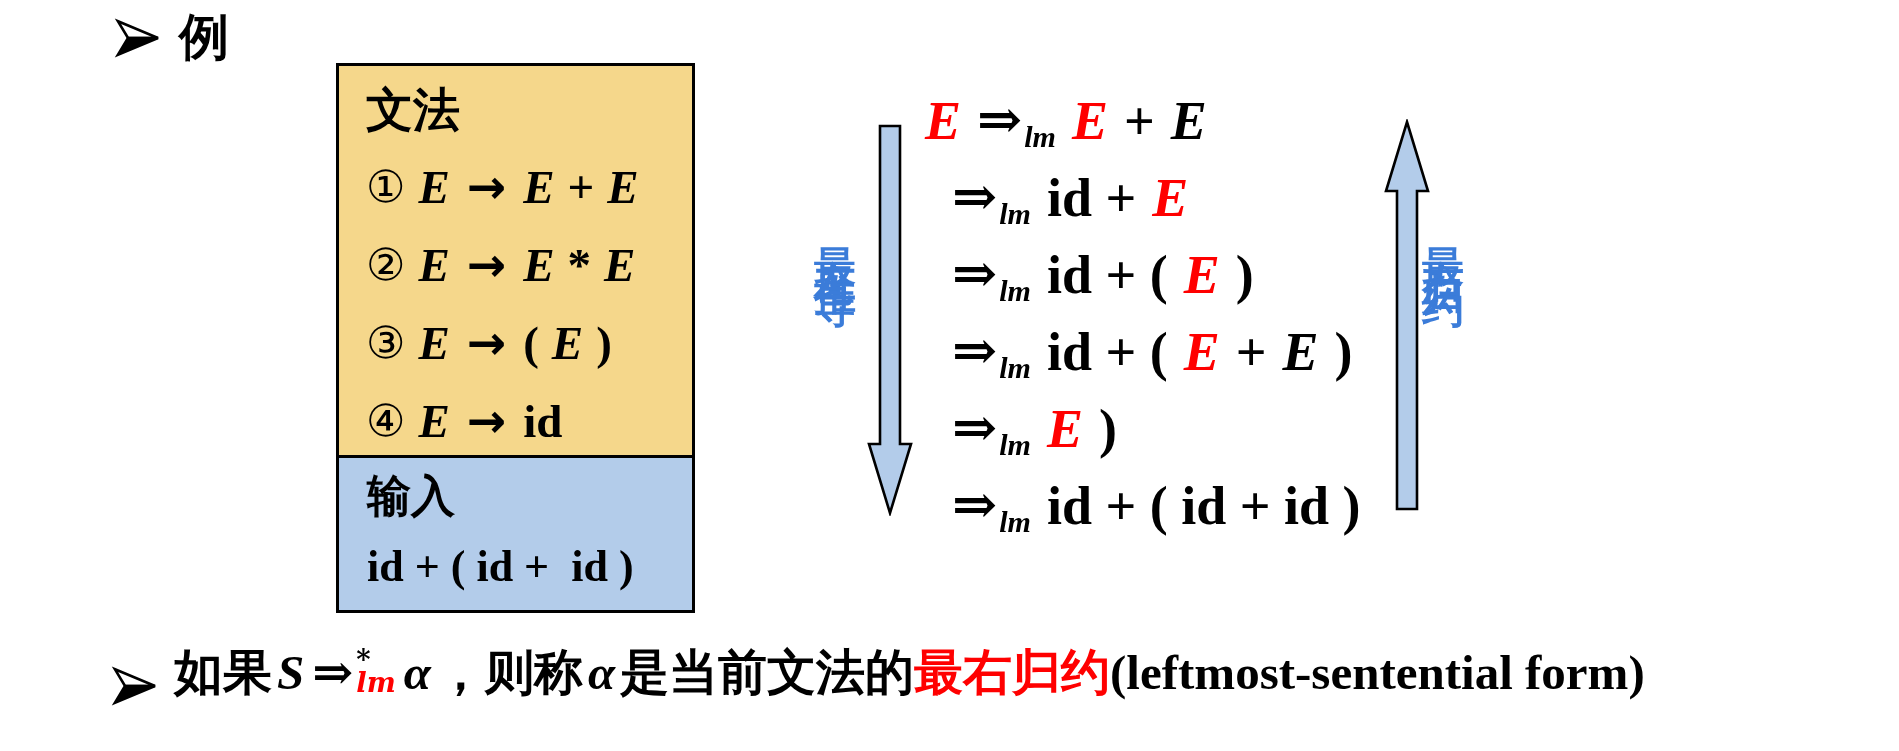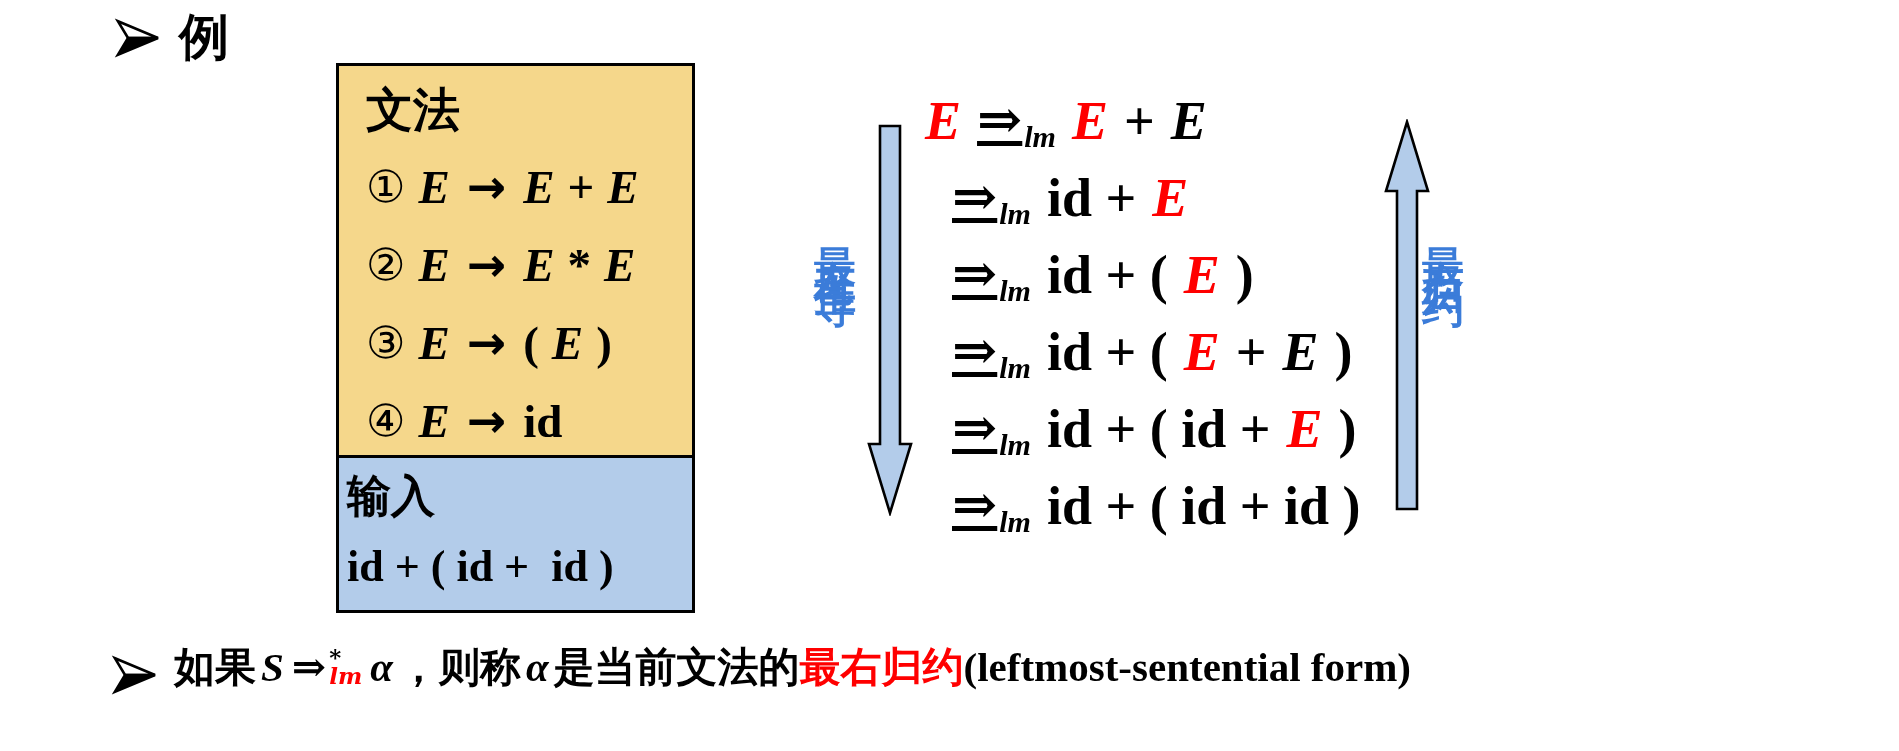--- a/index.html
+++ b/index.html
@@ -21,43 +21,43 @@
 
   
   .gram-box{position:absolute;left:336px;top:63px;width:359px;}
   .gram-yellow{background:var(--box-yellow);border:3px solid #000;height:395px;box-sizing:border-box;
                padding:6px 0 0 27px;}
   .gram-title{font-size:47px;line-height:76px;}
   .prod{font-size:47px;line-height:78px;display:flex;align-items:center;gap:13px;white-space:pre;}
   .num{font-family:"DejaVu Sans","Liberation Sans",sans-serif;font-weight:400;font-size:44px;}
   .sarrow{font-family:"DejaVu Sans","DejaVu Serif",sans-serif;font-weight:bold;margin:0 4px;}
   .gram-blue{background:var(--box-blue);border:3px solid #000;margin-top:-3px;height:158px;box-sizing:border-box;
-             padding:4px 0 0 8px;}
+             padding:4px 0 0 28px;}
   .input-title{font-size:44px;line-height:70px;}
   .input-str{font-weight:bold;font-size:44px;line-height:70px;white-space:pre;}
 
   
   .drow{position:absolute;left:925px;height:77px;display:flex;align-items:center;font-size:54px;white-space:pre;}
   .drow.indent{padding-left:27px;}
   .drow>*{margin-right:16px;}
   .drow>*:last-child{margin-right:0;}
-  .darrow{font-weight:bold;font-family:"DejaVu Serif","DejaVu Sans",serif;text-decoration:underline;}
+  .darrow{font-weight:bold;font-family:"DejaVu Serif","DejaVu Sans",serif;}
   .lmsub{font-size:30px;font-style:italic;font-weight:bold;vertical-align:-0.32em;margin-left:2px;
          font-family:"Liberation Serif",serif;}
 
   
   .flow-arrow{position:absolute;}
   .flow-arrow polygon{fill:var(--arrow-fill);stroke:#000;stroke-width:2.6;stroke-linejoin:miter;}
 
   
   .vlabel{position:absolute;writing-mode:vertical-rl;text-orientation:upright;color:var(--blue-text);
           font-weight:bold;font-size:42px;letter-spacing:13px;line-height:1;}
 
   
-  .conclusion{position:absolute;left:110px;top:640px;display:flex;align-items:flex-end;gap:14px;font-size:41px;}
+  .conclusion{position:absolute;left:110px;top:640px;display:flex;align-items:flex-end;gap:14px;font-size:49px;}
   .conclusion .marker{margin-top:14px;}
   #conclusion-segs{white-space:pre;}
   #conclusion-segs .var{margin:0 5px;}
   .bigarrow{font-weight:bold;font-family:"DejaVu Serif","DejaVu Sans",serif;display:inline-flex;
             align-items:center;margin:0 3px;}
   .supsub{display:inline-flex;flex-direction:column;line-height:0.85;font-size:0.56em;margin-left:3px;
           transform:translateY(-0.04em);}
   .supsub .sup{font-weight:bold;}
   .supsub .sub{font-weight:bold;font-style:italic;}
 </style>
@@ -95,21 +95,21 @@
   <svg class="flow-arrow" style="left:867px;top:124px;" width="46" height="392" viewBox="0 0 46 392">
     <polygon points="13,2 33,2 33,320 44,320 23,389 2,320 13,320"></polygon>
   </svg>
   <div class="vlabel" style="left:814px;top:214px;">最左推导</div>
 
   <div id="deriv">
       <div class="drow" style="top: 82px;"><span class="var red">E</span><span class="darrow">⇒<span class="lmsub">lm</span></span><span class="var red">E</span><span class="term">+</span><span class="var">E</span></div>
       <div class="drow indent" style="top: 159px;"><span class="darrow">⇒<span class="lmsub">lm</span></span><span class="term">id +</span><span class="var red">E</span></div>
       <div class="drow indent" style="top: 236px;"><span class="darrow">⇒<span class="lmsub">lm</span></span><span class="term">id + (</span><span class="var red">E</span><span class="term">)</span></div>
       <div class="drow indent" style="top: 313px;"><span class="darrow">⇒<span class="lmsub">lm</span></span><span class="term">id + (</span><span class="var red">E</span><span class="term">+</span><span class="var">E</span><span class="term">)</span></div>
-      <div class="drow indent" style="top: 390px;"><span class="darrow">⇒<span class="lmsub">lm</span></span><span class="term">id + ( id +</span><span class="var red">E</span><span class="term">)</span></div>
+      <div class="drow indent" style="top: 390px;"><span class="darrow">⇒<span class="lmsub">lm</span></span><span class="var red">E</span><span class="term">)</span></div>
       <div class="drow indent" style="top: 467px;"><span class="darrow">⇒<span class="lmsub">lm</span></span><span class="term">id + ( id + id )</span></div>
     </div>
 
   <svg class="flow-arrow" style="left:1384px;top:119px;" width="46" height="392" viewBox="0 0 46 392">
     <polygon points="23,3 44,72 33,72 33,390 13,390 13,72 2,72"></polygon>
   </svg>
   <div class="vlabel" style="left:1422px;top:214px;">最右归约</div>
 
   <div class="conclusion">
     <span class="marker">

